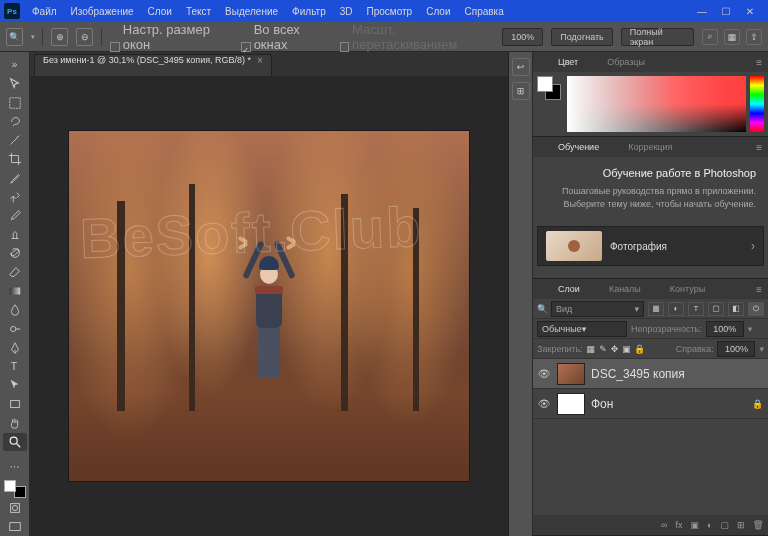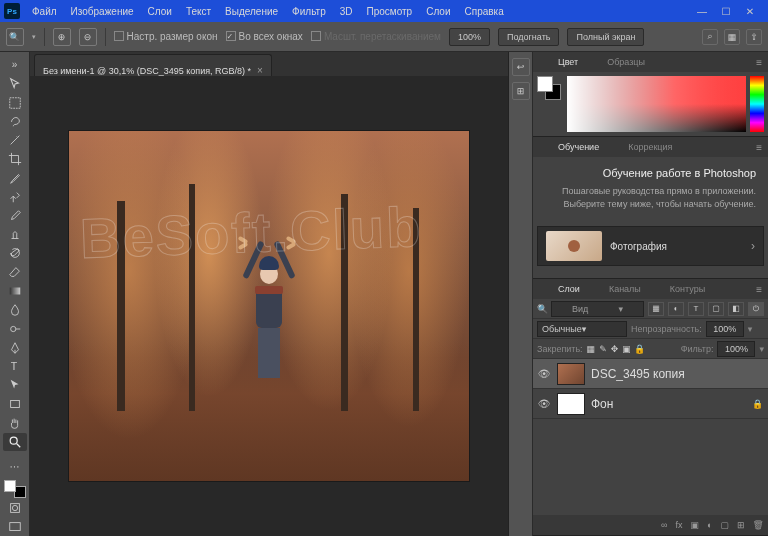--- a/index.html
+++ b/index.html
@@ -8,37 +8,37 @@
 .menubar { height:22px; background:#1d4ed8; display:flex; align-items:center; padding:0 4px; gap:2px; }
 .ps-icon { width:16px; height:16px; background:#001e36; color:#31a8ff; font-size:8px; font-weight:bold; display:flex; align-items:center; justify-content:center; border-radius:2px; margin-right:4px; }
 .menu-item { padding:0 6px; height:20px; display:flex; align-items:center; font-size:10px; color:#d8d8d8; cursor:default; }
 .win-controls { margin-left:auto; display:flex; gap:12px; padding-right:8px; align-items:center; }
 .win-btn { width:12px; height:12px; display:flex; align-items:center; justify-content:center; font-size:10px; color:#c8c8c8; }
 .options-bar { height:30px; background:#535353; display:flex; align-items:center; padding:0 6px; gap:8px; border-bottom:1px solid #2a2a2a; }
 .ob-icon { width:18px; height:18px; border:1px solid #7a7a7a; border-radius:2px; display:flex; align-items:center; justify-content:center; font-size:9px; }
 .ob-sep { width:1px; height:18px; background:#3a3a3a; }
 .checkbox { width:10px; height:10px; border:1px solid #888; display:inline-block; margin-right:3px; vertical-align:middle; }
 .checkbox.checked::after { content:"✓"; font-size:8px; color:#ccc; position:relative; top:-2px; left:0px; }
-.ob-label { font-size:10px; color:#bbb; display:flex; align-items:flex-start; }
+.ob-label { font-size:13px; color:#bbb; display:flex; align-items:flex-end; }
 .ob-label.dim { color:#6a6a6a; }
 .ob-box { height:18px; background:#444; border:1px solid #2a2a2a; padding:0 8px; display:flex; align-items:center; font-size:9px; border-radius:2px; }
 .ob-right { margin-left:auto; display:flex; gap:6px; }
 .ob-right .i { width:16px; height:16px; border:1px solid #6a6a6a; border-radius:2px; display:flex; align-items:center; justify-content:center; font-size:9px; }
 .workspace { flex:1; display:flex; min-height:0; }
 .toolbar { width:30px; background:#535353; display:flex; flex-direction:column; align-items:center; padding-top:4px; gap:1px; border-right:1px solid #2a2a2a; }
 .tool { width:24px; height:22px; display:flex; align-items:center; justify-content:center; color:#c8c8c8; border-radius:2px; position:relative; }
 .tool.active { background:#3a3a3a; }
 .tool svg { width:14px; height:14px; }
 .fgbg { width:22px; height:22px; position:relative; margin-top:4px; }
 .fgbg .sw { width:12px; height:12px; border:1px solid #aaa; position:absolute; }
 .fgbg .fg { background:#fff; top:0; left:0; z-index:2; }
 .fgbg .bg { background:#000; bottom:0; right:0; }
 .center { flex:1; display:flex; flex-direction:column; background:#282828; }
 .tabbar { height:24px; background:#323232; display:flex; align-items:flex-end; padding-left:4px; }
-.doc-tab { height:22px; background:#3a3a3a; border:1px solid #222; border-bottom:none; padding:0 8px; display:flex; align-items:flex-end; gap:6px; font-size:9px; color:#ddd; border-radius:3px 3px 0 0; }
+.doc-tab { height:22px; background:#3a3a3a; border:1px solid #222; border-bottom:none; padding:0 8px; display:flex; align-items:flex-start; gap:6px; font-size:9px; color:#ddd; border-radius:3px 3px 0 0; }
 .doc-tab .x { font-size:10px; color:#999; }
 .canvas-area { flex:1; background:#282828; display:flex; align-items:center; justify-content:center; position:relative; }
 .photo { width:400px; height:350px; background:linear-gradient(180deg,#b07050 0%,#8a5a40 35%,#704530 65%,#5a3828 100%); position:relative; overflow:hidden; box-shadow:0 0 0 1px #1a1a1a; }
 .photo::before { content:""; position:absolute; inset:0; background:
   radial-gradient(ellipse 120px 280px at 15% 40%,rgba(210,140,80,.7),transparent 60%),
   radial-gradient(ellipse 100px 260px at 35% 35%,rgba(225,155,90,.8),transparent 55%),
   radial-gradient(ellipse 110px 270px at 65% 35%,rgba(218,148,85,.75),transparent 58%),
   radial-gradient(ellipse 100px 260px at 85% 40%,rgba(205,135,75,.7),transparent 60%),
   linear-gradient(180deg,transparent 60%,rgba(120,70,45,.9) 75%,rgba(95,55,35,1) 100%);
 }
@@ -75,21 +75,21 @@
 .learn-body { padding:10px 12px; text-align:right; font-size:10px; color:#ccc; }
 .learn-title { font-size:11px; margin-bottom:6px; color:#eee; }
 .learn-sub { font-size:9px; color:#aaa; line-height:1.4; }
 .topic-row { height:40px; background:#2e2e2e; margin:6px 4px 4px; display:flex; align-items:center; padding:12px 8px; gap:8px; border:1px solid #222; }
 .topic-thumb { width:56px; height:30px; background:linear-gradient(135deg,#e8d8c8,#c8a888); border-radius:2px; position:relative; }
 .topic-thumb::after{content:"";position:absolute;width:12px;height:12px;background:#a06040;border-radius:50%;top:9px;left:22px;}
 .topic-lab { flex:1; font-size:10px; color:#ddd; }
 .topic-arr { font-size:12px; color:#999; }
 .layers-body { flex:1; display:flex; flex-direction:column; background:#424242; min-height:0; }
 .l-row { height:20px; display:flex; align-items:center; padding:0 4px; gap:4px; font-size:9px; border-bottom:1px solid #333; }
-.l-search { flex:1; height:16px; background:#333; border:1px solid #222; padding:0 20px; color:#999; font-size:9px; display:flex; align-items:center; }
+.l-search { flex:1; height:16px; background:#333; border:1px solid #222; padding:0 4px; color:#999; font-size:9px; display:flex; align-items:center; }
 .l-fbtn { width:16px; height:14px; border:1px solid #555; display:flex; align-items:center; justify-content:center; font-size:8px; }
 .l-sel { width:70px; height:16px; background:#333; border:1px solid #222; display:flex; align-items:center; padding:0 4px; justify-content:flex-start; }
 .l-num { width:38px; height:16px; background:#333; border:1px solid #222; display:flex; align-items:center; justify-content:center; }
 .l-lab { color:#888; }
 .layer-list { flex:1; overflow:hidden; }
 .layer { height:30px; display:flex; align-items:center; padding:0 4px; gap:6px; border-bottom:1px solid #333; }
 .layer.sel { background:#5a5a5a; }
 .eye { width:14px; font-size:10px; text-align:center; }
 .lthumb { width:28px; height:22px; background:#fff; border:1px solid #222; }
 .lthumb.img { background:linear-gradient(135deg,#b07050,#704530); }
@@ -383,21 +383,21 @@
               <div class="l-num">100%</div>
               <span style="color:#888">▾</span>
             </div>
             <div class="l-row">
               <span class="l-lab">Закрепить:</span>
               <span>▦</span>
               <span>✎</span>
               <span>✥</span>
               <span>▣</span>
               <span>🔒</span>
-              <span class="l-lab" style="margin-left:auto">Фильтр:</span>
+              <span class="l-lab" style="margin-left:auto">Справка:</span>
               <div class="l-num">100%</div>
               <span style="color:#888">▾</span>
             </div>
             <div class="layer-list">
               <div class="layer sel">
                 <div class="eye">👁</div>
                 <div class="lthumb img"></div>
                 <div class="lname">DSC_3495 копия</div>
               </div>
               <div class="layer">

